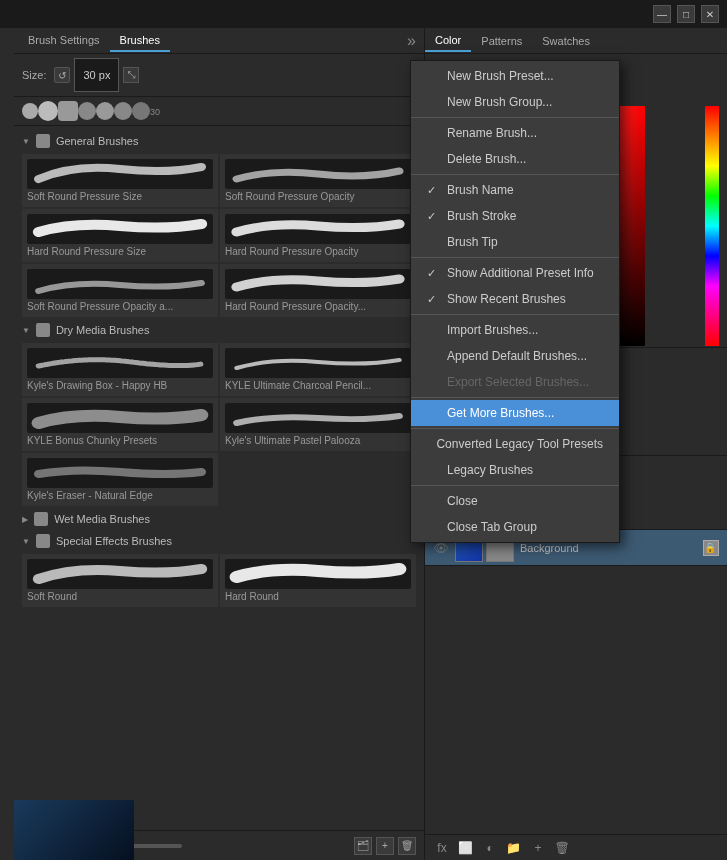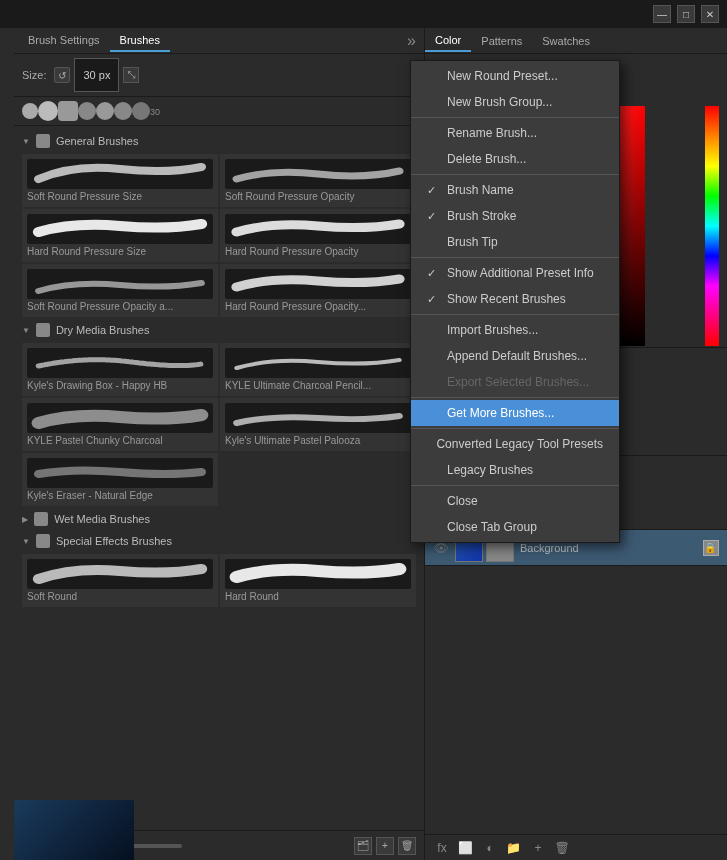--- a/index.html
+++ b/index.html
@@ -563,21 +563,21 @@
           </svg>
         </div>
         <div class="brush-item-label">KYLE Ultimate Charcoal Pencil...</div>
       </div>
       <div class="brush-item">
         <div class="brush-stroke-img">
           <svg class="brush-stroke-svg" viewBox="0 0 160 30" preserveAspectRatio="none">
             <path d="M10,20 Q40,10 80,14 Q120,18 150,12" stroke="white" stroke-width="12" fill="none" stroke-linecap="round" opacity="0.5"></path>
           </svg>
         </div>
-        <div class="brush-item-label">KYLE Pastel Chunky Charcoal</div>
+        <div class="brush-item-label">KYLE Bonus Chunky Presets</div>
       </div>
       <div class="brush-item">
         <div class="brush-stroke-img">
           <svg class="brush-stroke-svg" viewBox="0 0 160 30" preserveAspectRatio="none">
             <path d="M10,20 Q40,12 80,15 Q120,18 150,13" stroke="white" stroke-width="6" fill="none" stroke-linecap="round" opacity="0.65"></path>
           </svg>
         </div>
         <div class="brush-item-label">Kyle's Ultimate Pastel Palooza</div>
       </div>
       <div class="brush-item">
@@ -691,21 +691,21 @@
       <div class="layers-footer-icon">+</div>
       <div class="layers-footer-icon">🗑</div>
     </div>
   </div>
 </div>
 
 <div class="context-menu">
 
   <div class="menu-item">
     <span class="menu-check"></span>
-    <span>New Round Preset...</span>
+    <span>New Brush Preset...</span>
   </div>
 
   <div class="menu-item">
     <span class="menu-check"></span>
     <span>New Brush Group...</span>
   </div>
   <div class="menu-separator"></div>
 
   <div class="menu-item">
     <span class="menu-check"></span>

